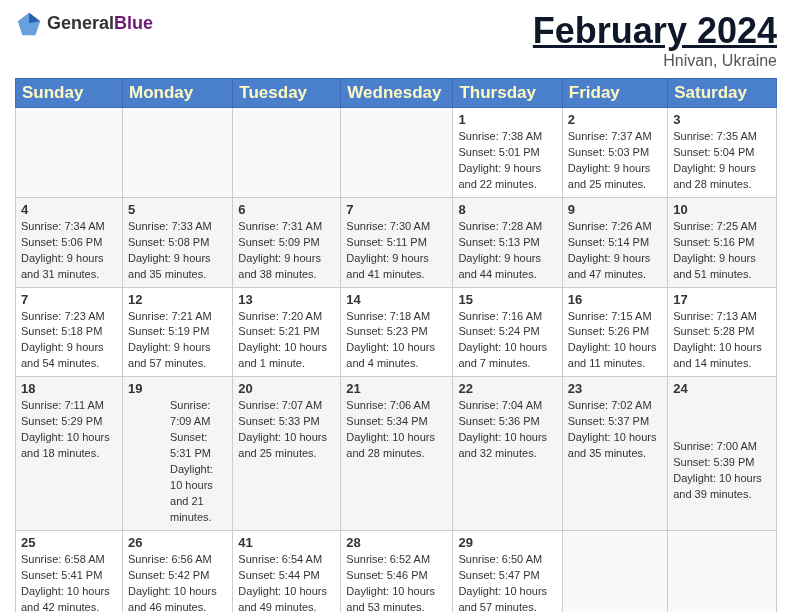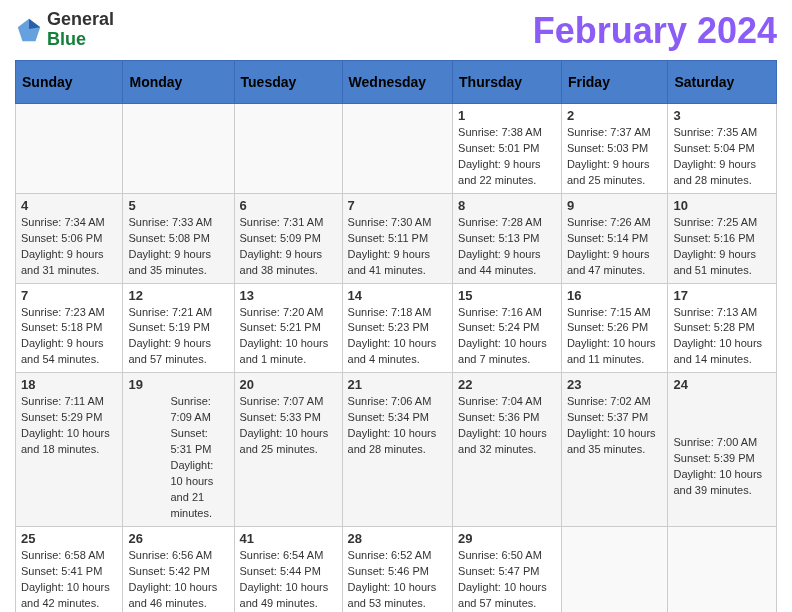--- a/index.html
+++ b/index.html
@@ -16,59 +16,60 @@
       align-items: flex-start;
       margin-bottom: 8px;
     }
     .logo {
       display: flex;
       align-items: center;
       gap: 4px;
     }
     .logo-text {
       display: flex;
-      flex-direction: column;
+      flex-direction: row;
       line-height: 1.1;
     }
     .logo-general {
       font-size: 18px;
       font-weight: bold;
       color: #333;
     }
     .logo-blue {
       font-size: 18px;
       font-weight: bold;
-      color: #15803d;
+      color: #701a75;
     }
     .logo-icon {
       width: 28px;
       height: 28px;
     }
     .title-block {
       text-align: right;
     }
     .title-month {
       font-size: 36px;
       font-weight: bold;
-      color: #8b5cf6;
+      color: #0f172a;
+      text-decoration: underline;
     }
     .title-location {
       font-size: 16px;
       color: #555;
     }
     .calendar {
       width: 100%;
       border-collapse: collapse;
     }
     .calendar th {
       background-color: #4a7fcb;
-      color: #000000;
+      color: #fef9c3;
       text-align: left;
-      padding: 13px 6px;
-      font-size: 14px;
+      padding: 4px 6px;
+      font-size: 17px;
       border: 1px solid #3a6ab8;
     }
     .calendar td {
       vertical-align: top;
       border: 1px solid #ccc;
       padding: 4px 5px;
       width: 113px;
       min-height: 80px;
       font-size: 10.5px;
       color: #333;
@@ -100,20 +101,21 @@
       <polygon points="15,3 27,12 22,27 8,27 3,12" fill="#4a90d9" opacity="0.85"></polygon>
       <polygon points="15,3 27,12 15,14" fill="#2a60a9"></polygon>
     </svg>
     <div class="logo-text">
       <span class="logo-general">General</span>
       <span class="logo-blue">Blue</span>
     </div>
   </div>
   <div class="title-block">
     <div class="title-month">February 2024</div>
+    <div class="title-location">Hnivan, Ukraine</div>
   </div>
 </div>
 
 <table class="calendar">
   <thead>
     <tr>
     <th>Sunday</th>
         <th>Monday</th>
         <th>Tuesday</th>
         <th>Wednesday</th>

